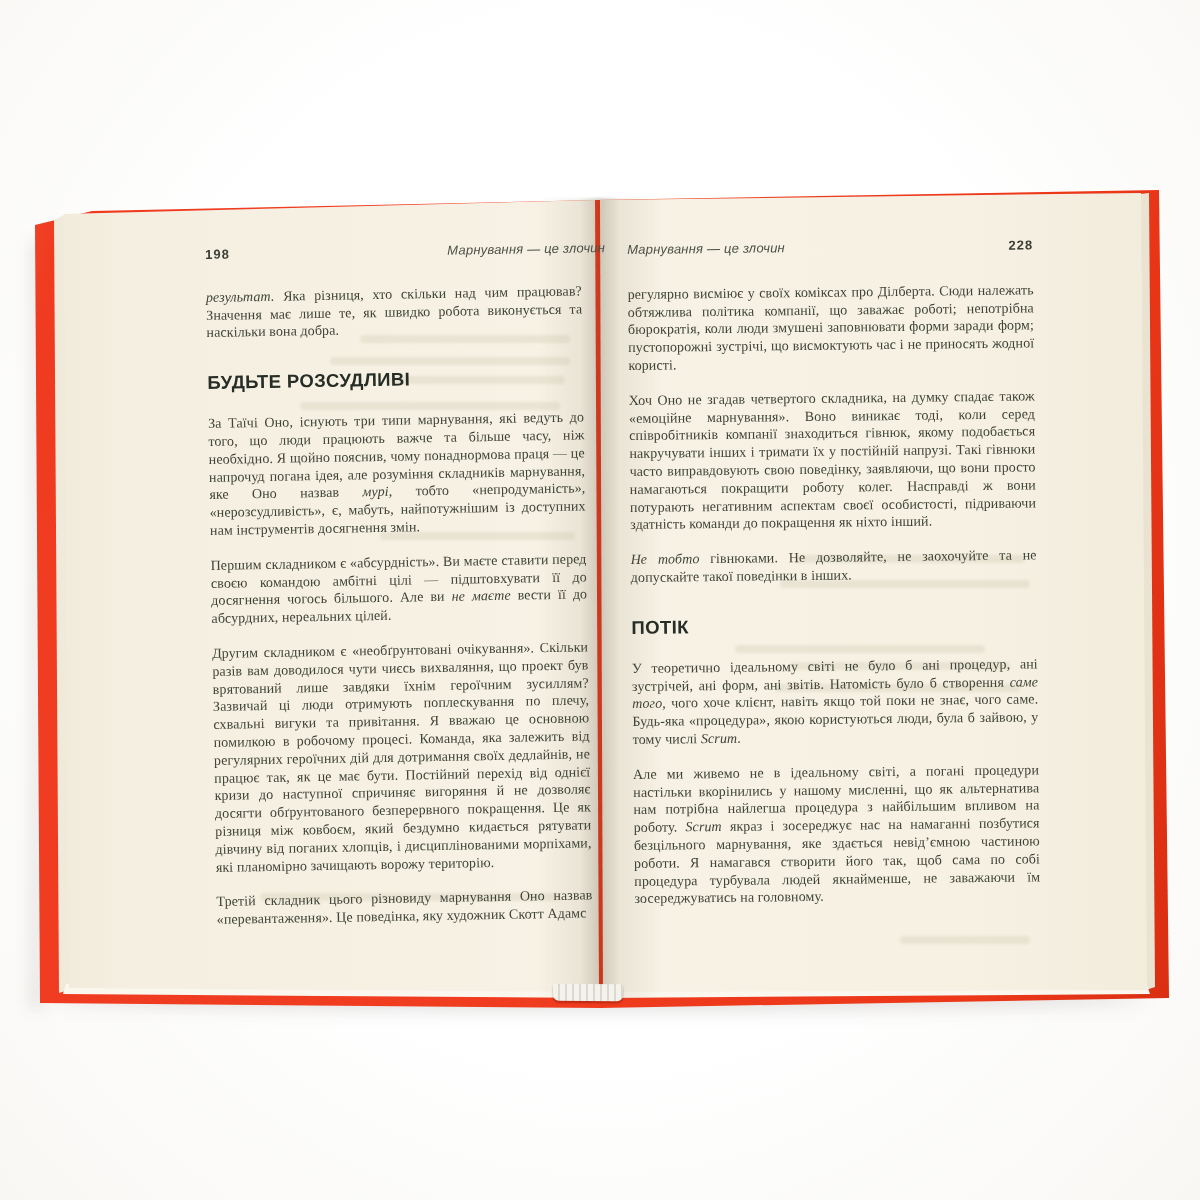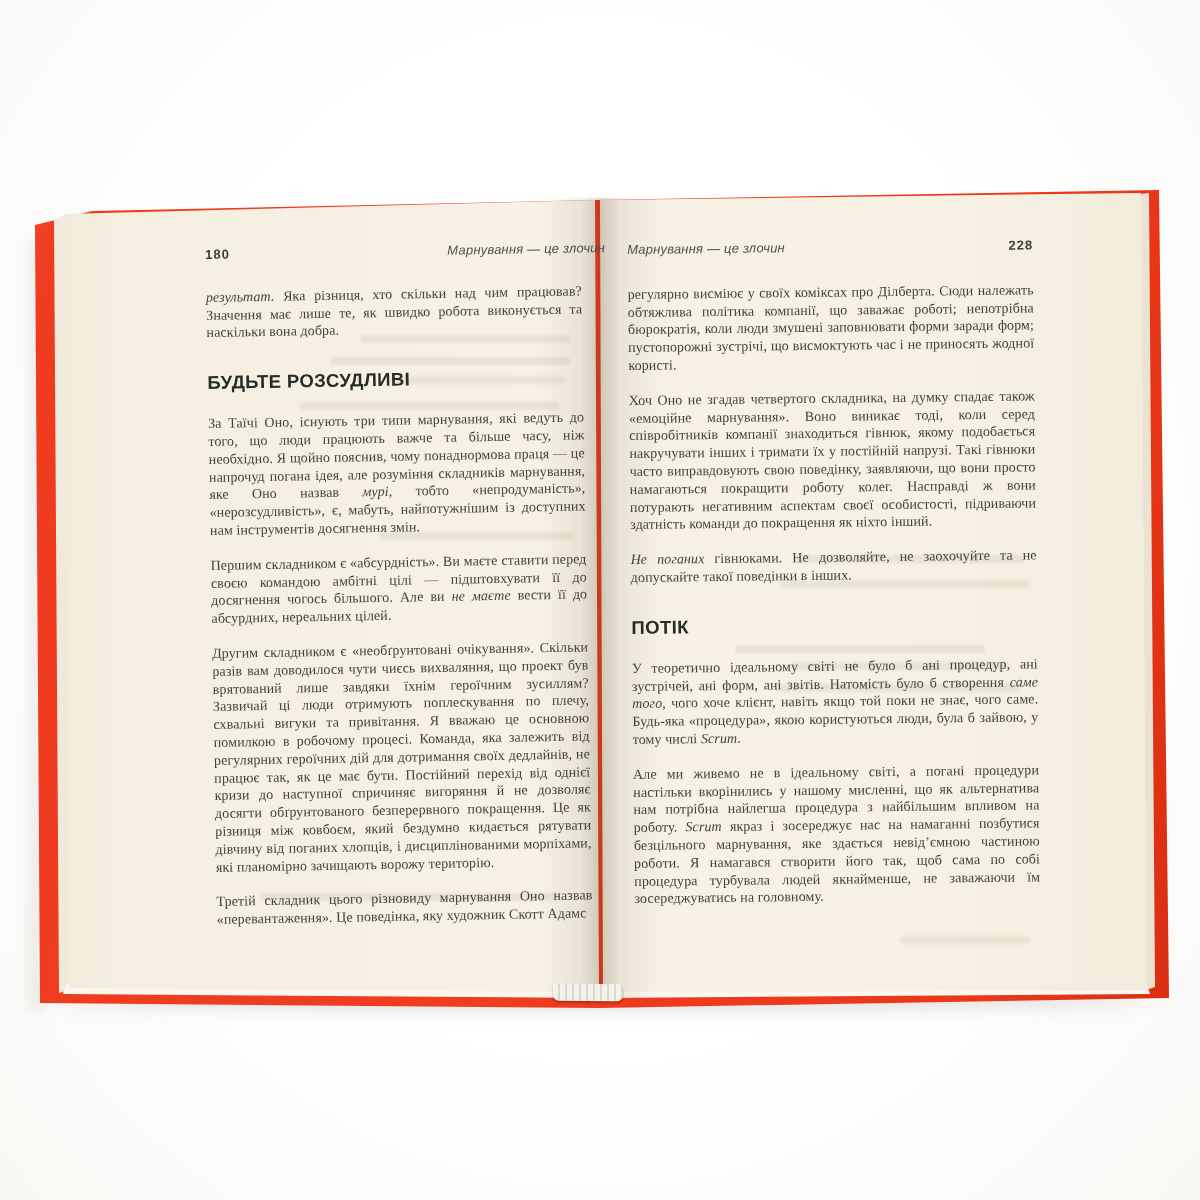--- a/index.html
+++ b/index.html
@@ -109,42 +109,42 @@
   <div class="ghost" style="left:260px;top:893px;width:300px;"></div>
   <div class="ghost" style="left:795px;top:555px;width:230px;"></div>
   <div class="ghost" style="left:780px;top:580px;width:250px;"></div>
   <div class="ghost" style="left:735px;top:645px;width:250px;"></div>
   <div class="ghost" style="left:790px;top:662px;width:220px;"></div>
   <div class="ghost" style="left:775px;top:684px;width:245px;"></div>
   <div class="ghost" style="left:900px;top:936px;width:130px;"></div>
 
   <div class="text-col text-left">
     <div class="pagehead">
-      <span class="pagenum">180</span>
+      <span class="pagenum">198</span>
       <span class="runhead">Марнування — це злочин</span>
     </div>
     <div class="body">
         <p class="para"><em>результат.</em><span> Яка різниця, хто скільки над чим працював? Значення має лише те, як швидко робота виконується та наскільки вона добра.</span></p>
         <h2 class="section-heading">БУДЬТЕ РОЗСУДЛИВІ</h2>
         <p class="para"><span>За Таїчі Оно, існують три типи марнування, які ведуть до того, що люди працюють важче та більше часу, ніж необхідно. Я щойно пояснив, чому понаднормова праця — це напрочуд погана ідея, але розуміння складників марнування, яке Оно назвав </span><em>мурі</em><span>, тобто «непродуманість», «нерозсудливість», є, мабуть, найпотужнішим із доступних нам інструментів досягнення змін.</span></p>
         <p class="para"><span>Першим складником є «абсурдність». Ви маєте ставити перед своєю командою амбітні цілі — підштовхувати її до досягнення чогось більшого. Але ви </span><em>не маєте</em><span> вести її до абсурдних, нереальних цілей.</span></p>
         <p class="para"><span>Другим складником є «необґрунтовані очікування». Скільки разів вам доводилося чути чиєсь вихваляння, що проект був врятований лише завдяки їхнім героїчним зусиллям? Зазвичай ці люди отримують поплескування по плечу, схвальні вигуки та привітання. Я вважаю це основною помилкою в робочому процесі. Команда, яка залежить від регулярних героїчних дій для дотримання своїх дедлайнів, не працює так, як це має бути. Постійний перехід від однієї кризи до наступної спричиняє вигоряння й не дозволяє досягти обґрунтованого безперервного покращення. Це як різниця між ковбоєм, який бездумно кидається рятувати дівчину від поганих хлопців, і дисциплінованими морпіхами, які планомірно зачищають ворожу територію.</span></p>
         <p class="para"><span>Третій складник цього різновиду марнування Оно назвав «перевантаження». Це поведінка, яку художник Скотт Адамс</span></p>
       </div>
   </div>
 
   <div class="text-col text-right">
     <div class="pagehead">
       <span class="runhead">Марнування — це злочин</span>
       <span class="pagenum">228</span>
     </div>
     <div class="body">
         <p class="para"><span>регулярно висміює у своїх коміксах про Ділберта. Сюди належать обтяжлива політика компанії, що заважає роботі; непотрібна бюрократія, коли люди змушені заповнювати форми заради форм; пустопорожні зустрічі, що висмоктують час і не приносять жодної користі.</span></p>
         <p class="para"><span>Хоч Оно не згадав четвертого складника, на думку спадає також «емоційне марнування». Воно виникає тоді, коли серед співробітників компанії знаходиться гівнюк, якому подобається накручувати інших і тримати їх у постійній напрузі. Такі гівнюки часто виправдовують свою поведінку, заявляючи, що вони просто намагаються покращити роботу колег. Насправді ж вони потурають негативним аспектам своєї особистості, підриваючи здатність команди до покращення як ніхто інший.</span></p>
-        <p class="para"><em>Не поганих</em><span> гівнюками. Не дозволяйте, не заохочуйте та не допускайте такої поведінки в інших.</span></p>
+        <p class="para"><em>Не тобто</em><span> гівнюками. Не дозволяйте, не заохочуйте та не допускайте такої поведінки в інших.</span></p>
         <h2 class="section-heading">ПОТІК</h2>
         <p class="para"><span>У теоретично ідеальному світі не було б ані процедур, ані зустрічей, ані форм, ані звітів. Натомість було б створення </span><em>саме того</em><span>, чого хоче клієнт, навіть якщо той поки не знає, чого саме. Будь-яка «процедура», якою користуються люди, була б зайвою, у тому числі </span><em>Scrum</em><span>.</span></p>
         <p class="para"><span>Але ми живемо не в ідеальному світі, а погані процедури настільки вкорінились у нашому мисленні, що як альтернатива нам потрібна найлегша процедура з найбільшим впливом на роботу. </span><em>Scrum</em><span> якраз і зосереджує нас на намаганні позбутися безцільного марнування, яке здається невід’ємною частиною роботи. Я намагався створити його так, щоб сама по собі процедура турбувала людей якнайменше, не заважаючи їм зосереджуватись на головному.</span></p>
       </div>
   </div>
 
   <div class="headband"></div>
 </div>
 
 </body></html>

